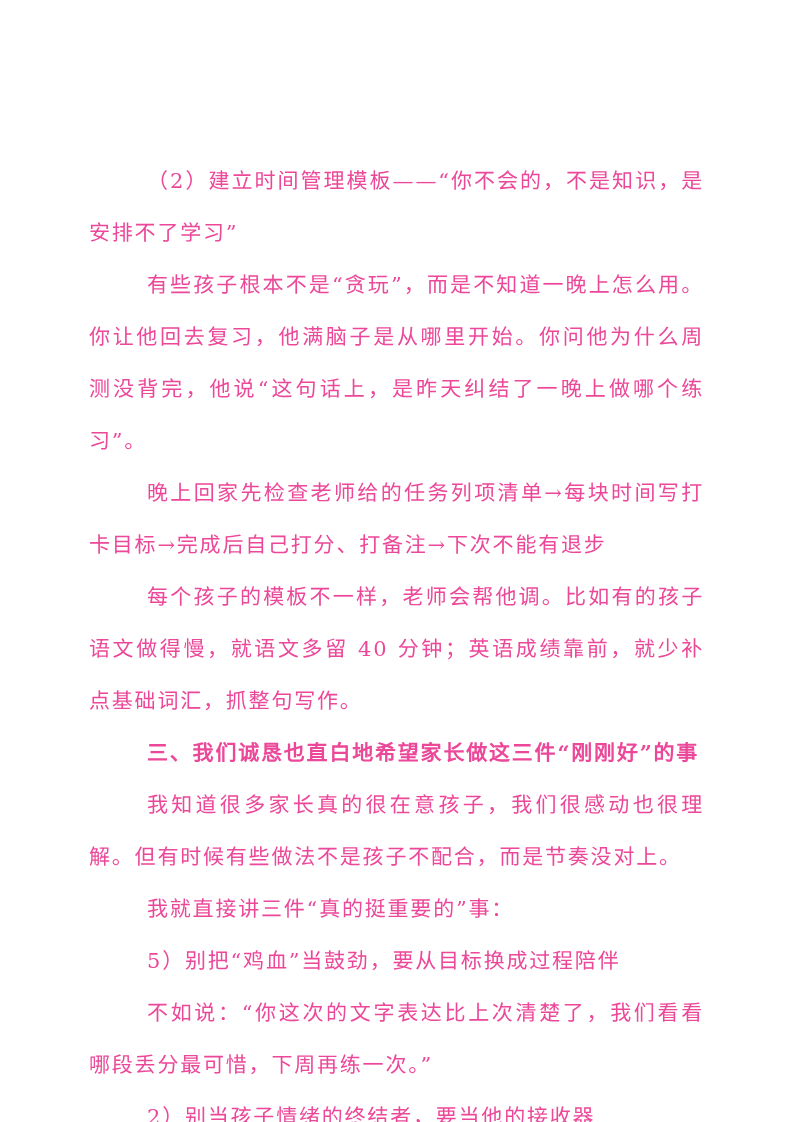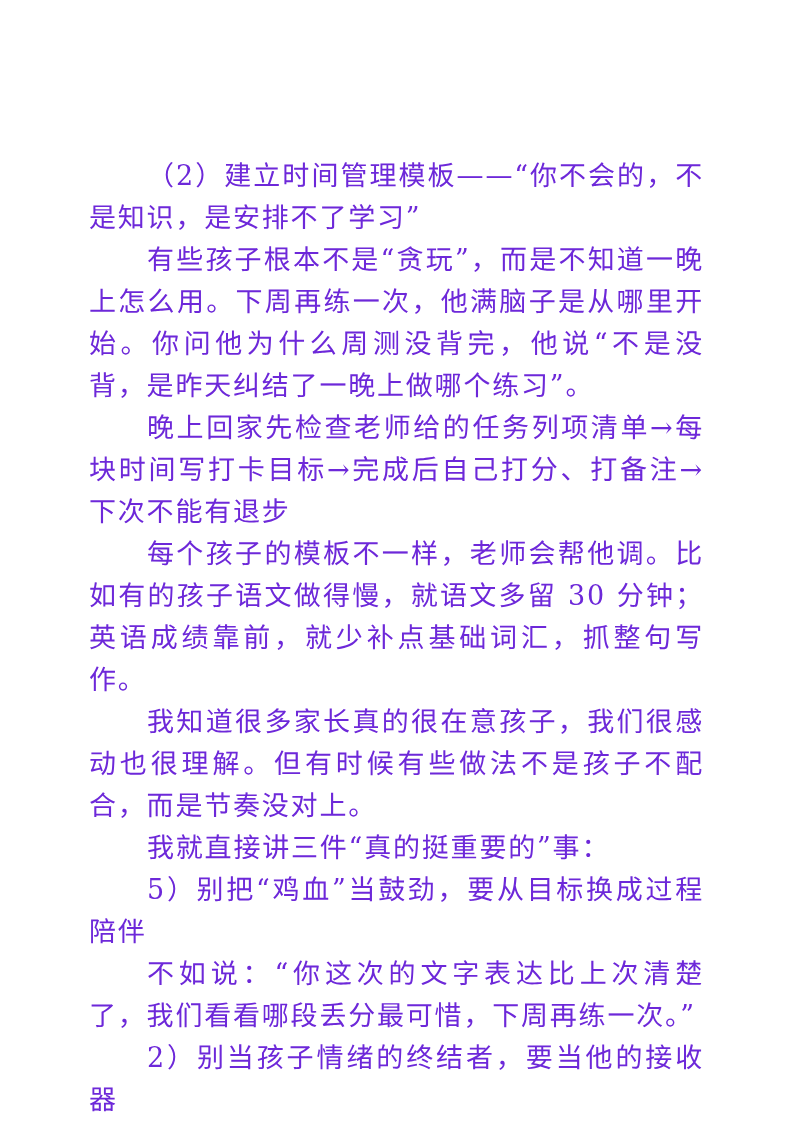--- a/index.html
+++ b/index.html
@@ -11,38 +11,39 @@
   }
   .page {
     position: relative;
     width: 793px;
     height: 1122px;
     background: #ffffff;
     padding: 155px 89px 0 89px;
     overflow: hidden;
   }
   .para {
-    font-size: 27px;
-    line-height: 42px;
+    font-size: 21px;
+    line-height: 52px;
     letter-spacing: 1.8px;
-    color: #6d28d9;
+    color: #ec4899;
     text-align: justify;
     text-indent: 58px;
     font-weight: 400;
   }
   .para.heading {
     font-weight: 700;
   }
 </style>
 </head>
 <body>
 
 <div class="page">
   <p class="para">（2）建立时间管理模板——“你不会的，不是知识，是安排不了学习”</p>
-  <p class="para">有些孩子根本不是“贪玩”，而是不知道一晚上怎么用。下周再练一次，他满脑子是从哪里开始。你问他为什么周测没背完，他说“不是没背，是昨天纠结了一晚上做哪个练习”。</p>
+  <p class="para">有些孩子根本不是“贪玩”，而是不知道一晚上怎么用。你让他回去复习，他满脑子是从哪里开始。你问他为什么周测没背完，他说“这句话上，是昨天纠结了一晚上做哪个练习”。</p>
   <p class="para">晚上回家先检查老师给的任务列项清单→每块时间写打卡目标→完成后自己打分、打备注→下次不能有退步</p>
-  <p class="para">每个孩子的模板不一样，老师会帮他调。比如有的孩子语文做得慢，就语文多留 30 分钟；英语成绩靠前，就少补点基础词汇，抓整句写作。</p>
+  <p class="para">每个孩子的模板不一样，老师会帮他调。比如有的孩子语文做得慢，就语文多留 40 分钟；英语成绩靠前，就少补点基础词汇，抓整句写作。</p>
+  <p class="para heading">三、我们诚恳也直白地希望家长做这三件“刚刚好”的事</p>
   <p class="para">我知道很多家长真的很在意孩子，我们很感动也很理解。但有时候有些做法不是孩子不配合，而是节奏没对上。</p>
   <p class="para">我就直接讲三件“真的挺重要的”事：</p>
   <p class="para">5）别把“鸡血”当鼓劲，要从目标换成过程陪伴</p>
   <p class="para">不如说：“你这次的文字表达比上次清楚了，我们看看哪段丢分最可惜，下周再练一次。”</p>
   <p class="para">2）别当孩子情绪的终结者，要当他的接收器</p>
 </div>
 
 </body></html>

